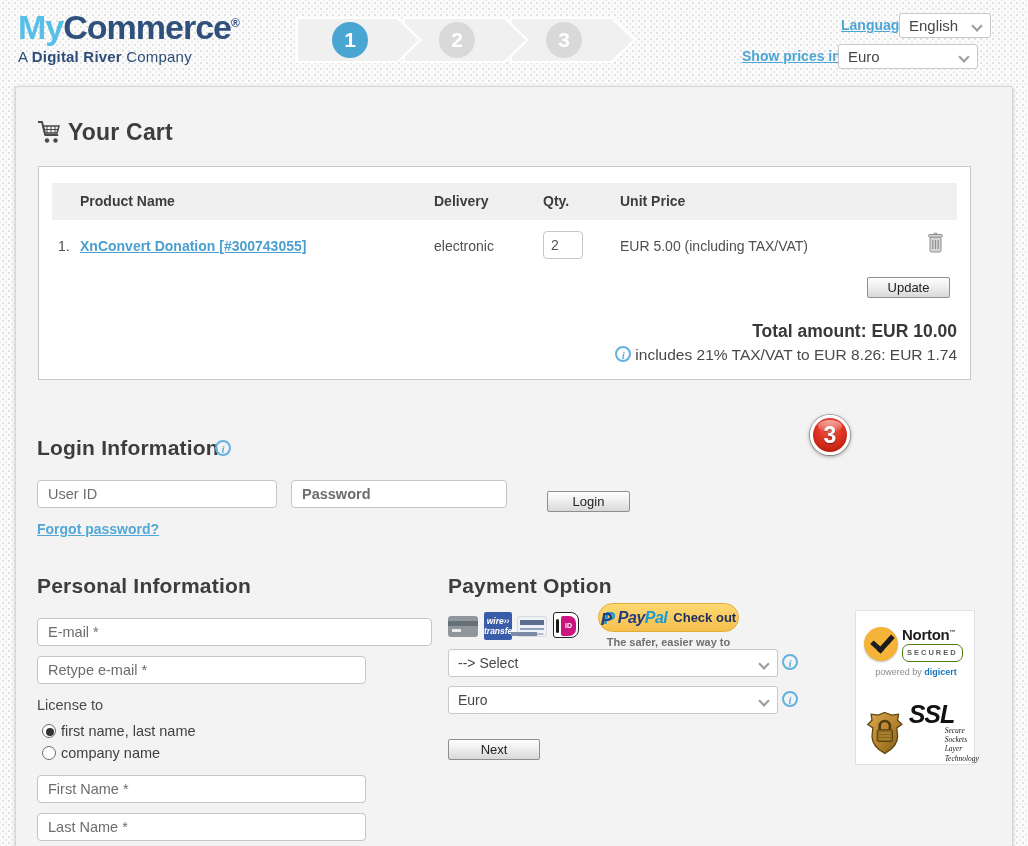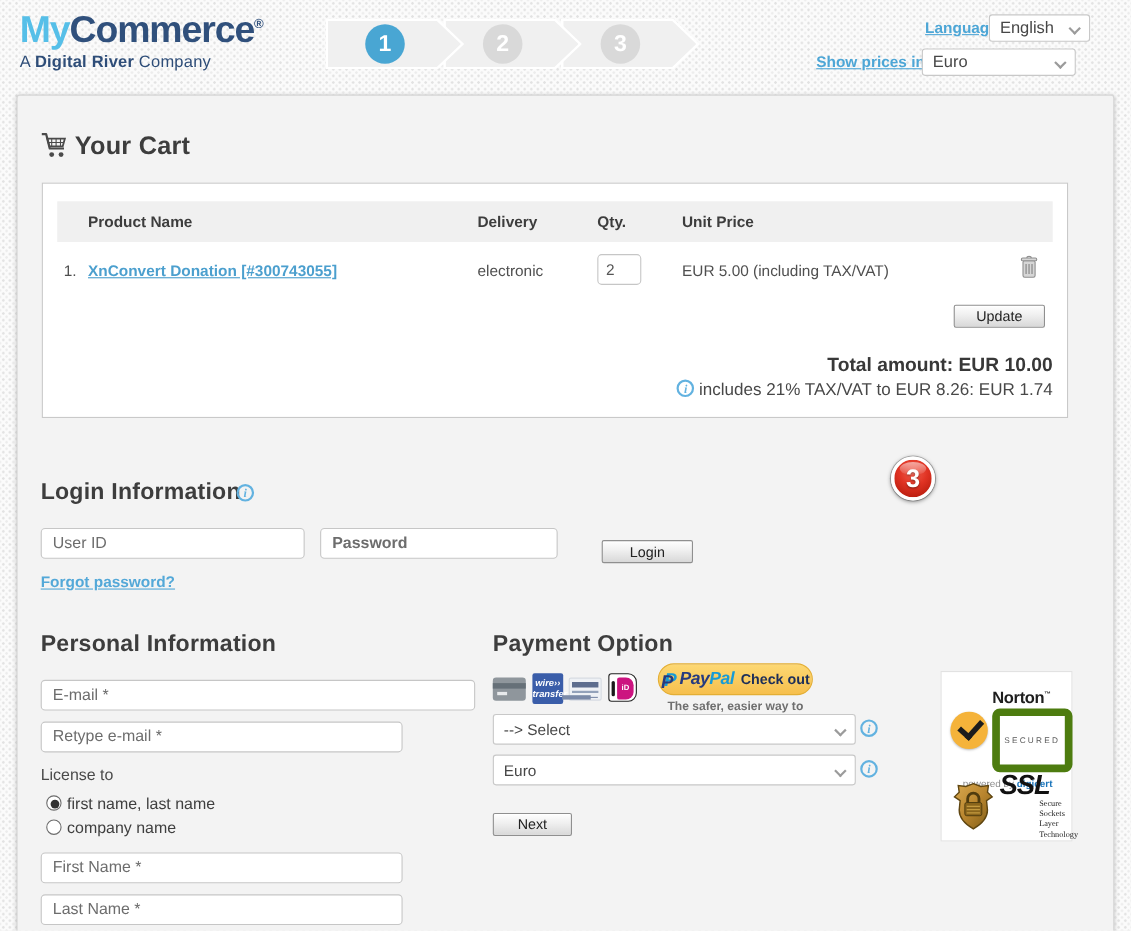--- a/index.html
+++ b/index.html
@@ -66,21 +66,21 @@
   .qty-input{ position:absolute; left:543px; top:231px; width:40px; height:28px; border:1px solid #c6c6c6;
     border-radius:4px; font-family:"Liberation Sans",sans-serif; font-size:14px; color:#555; padding-left:7px; }
   .td-price{ left:620px; }
   .trash{ position:absolute; left:927px; top:232px; cursor:pointer; }
 
   .btn{ background:linear-gradient(#fefefe, #efefef 45%, #d8d8d8); border:1px solid #8f8f8f;
     border-radius:2px; font-family:"Liberation Sans",sans-serif; font-size:13px; color:#222;
     text-align:center; cursor:pointer; box-shadow:inset 0 1px 0 #fff; }
   .btn-update{ position:absolute; left:867px; top:277px; width:83px; height:21px; line-height:19px; }
   .btn-login{ position:absolute; left:547px; top:481px; width:83px; height:21px; line-height:19px;margin-top:10px; }
-  .btn-next{ position:absolute; left:448px; top:739px; width:72px; height:21px; line-height:19px; }
+  .btn-next{ position:absolute; left:448px; top:739px; width:92px; height:21px; line-height:19px; }
 
   .total-line{ position:absolute; right:71px; top:321px; font-size:17.5px; font-weight:bold; color:#383838; }
   .tax-line{ position:absolute; right:71px; top:346px; font-size:15.5px; color:#484848; }
 
   .info-icon{ display:inline-block; width:16px; height:16px; border:2px solid #62b2e0; border-radius:50%;
     color:#62b2e0; font-size:11px; font-weight:bold; font-style:italic; text-align:center; line-height:15px;
     font-family:"Liberation Serif", serif; vertical-align:middle; }
   .tax-line .info-icon{ margin-right:4px; margin-top:-3px; }
 
   
@@ -159,28 +159,28 @@
     border:1px solid #e2e2e2; }
   .norton{ position:absolute; left:8px; top:16px; width:104px; }
   .norton-row{ display:flex; align-items:center; }
   .norton-check{ width:34px; height:34px; border-radius:50%; background:#f5b33a; flex:0 0 34px;
     position:relative; margin-right:4px; box-shadow:0 1px 2px rgba(0,0,0,0.25); }
   .norton-check::after{ content:""; position:absolute; left:8px; top:7px; width:16px; height:9px;
     border-left:5px solid #1c1c1c; border-bottom:5px solid #1c1c1c; transform:rotate(-48deg); }
   .norton-text{ line-height:1; }
   .norton-name{ font-size:15px; font-weight:bold; color:#1e1e1e; letter-spacing:-0.3px; }
   .norton-name sup{ font-size:6px; }
-  .norton-secured{ margin-top:2px; font-size:7.5px; font-weight:normal; color:#5a5a5a; letter-spacing:2px;
-    border:7px solid #4d7c0f; border-radius:7px; padding:18px 4px; display:inline-block; }
+  .norton-secured{ margin-top:2px; font-size:7.5px; font-weight:bold; color:#5a5a5a; letter-spacing:2px;
+    border:1px solid #4d7c0f; border-radius:7px; padding:4px 4px; display:inline-block; }
   .norton-powered{ margin-top:5px; text-align:center; font-size:9px; color:#8a8a8a; }
   .norton-powered b{ color:#1b75bb; font-weight:bold; }
   .ssl{ position:absolute; left:10px; top:92px; display:flex; align-items:center; }
   .ssl-shield{ margin-right:5px; }
   .ssl-text .ssl-big{ font-size:25px; font-weight:bold; color:#111; line-height:0.9; letter-spacing:-1px;font-style:italic; }
-  .ssl-sub{ font-size:7.5px; color:#222; line-height:1.25;
+  .ssl-sub{ font-size:7.5px; font-style:italic; color:#222; line-height:1.25;
     font-family:"Liberation Serif", serif;margin-left:36px; }
 </style>
 </head>
 <body>
 
 <div id="stage">
 
   <div class="logo">
     <div class="logo-main"><span class="logo-my">My</span><span class="logo-commerce">Commerce</span><span class="logo-reg">®</span></div>
     <div class="logo-tagline"><span>A </span><b>Digital River</b><span> Company</span></div>

